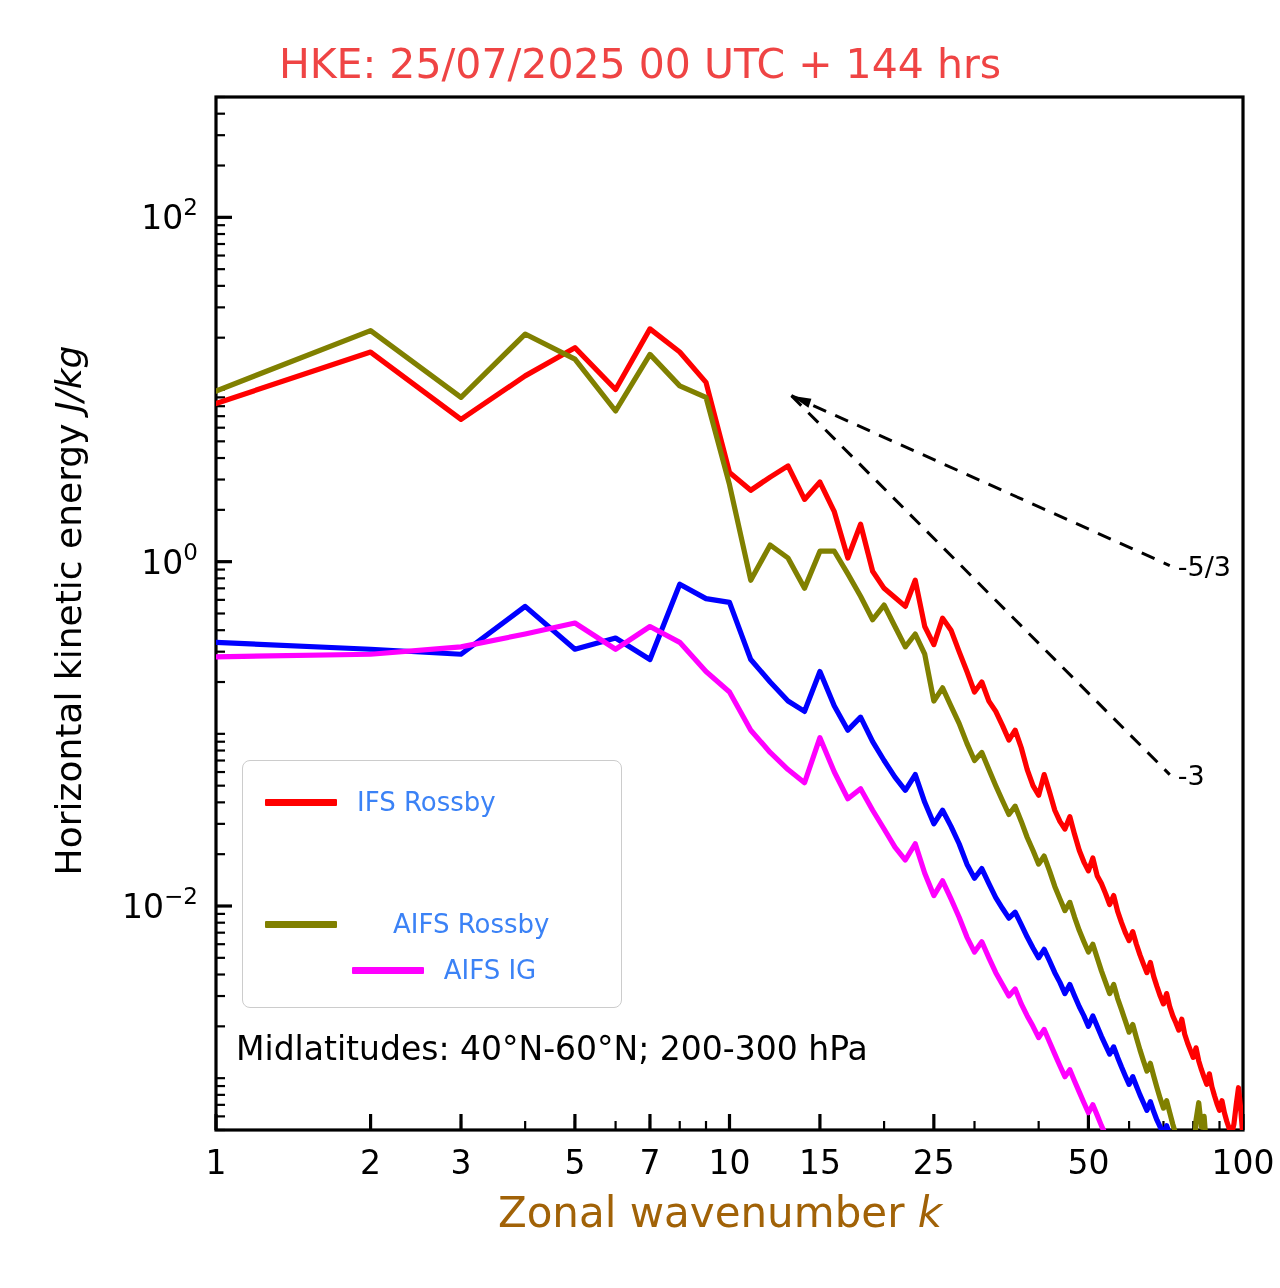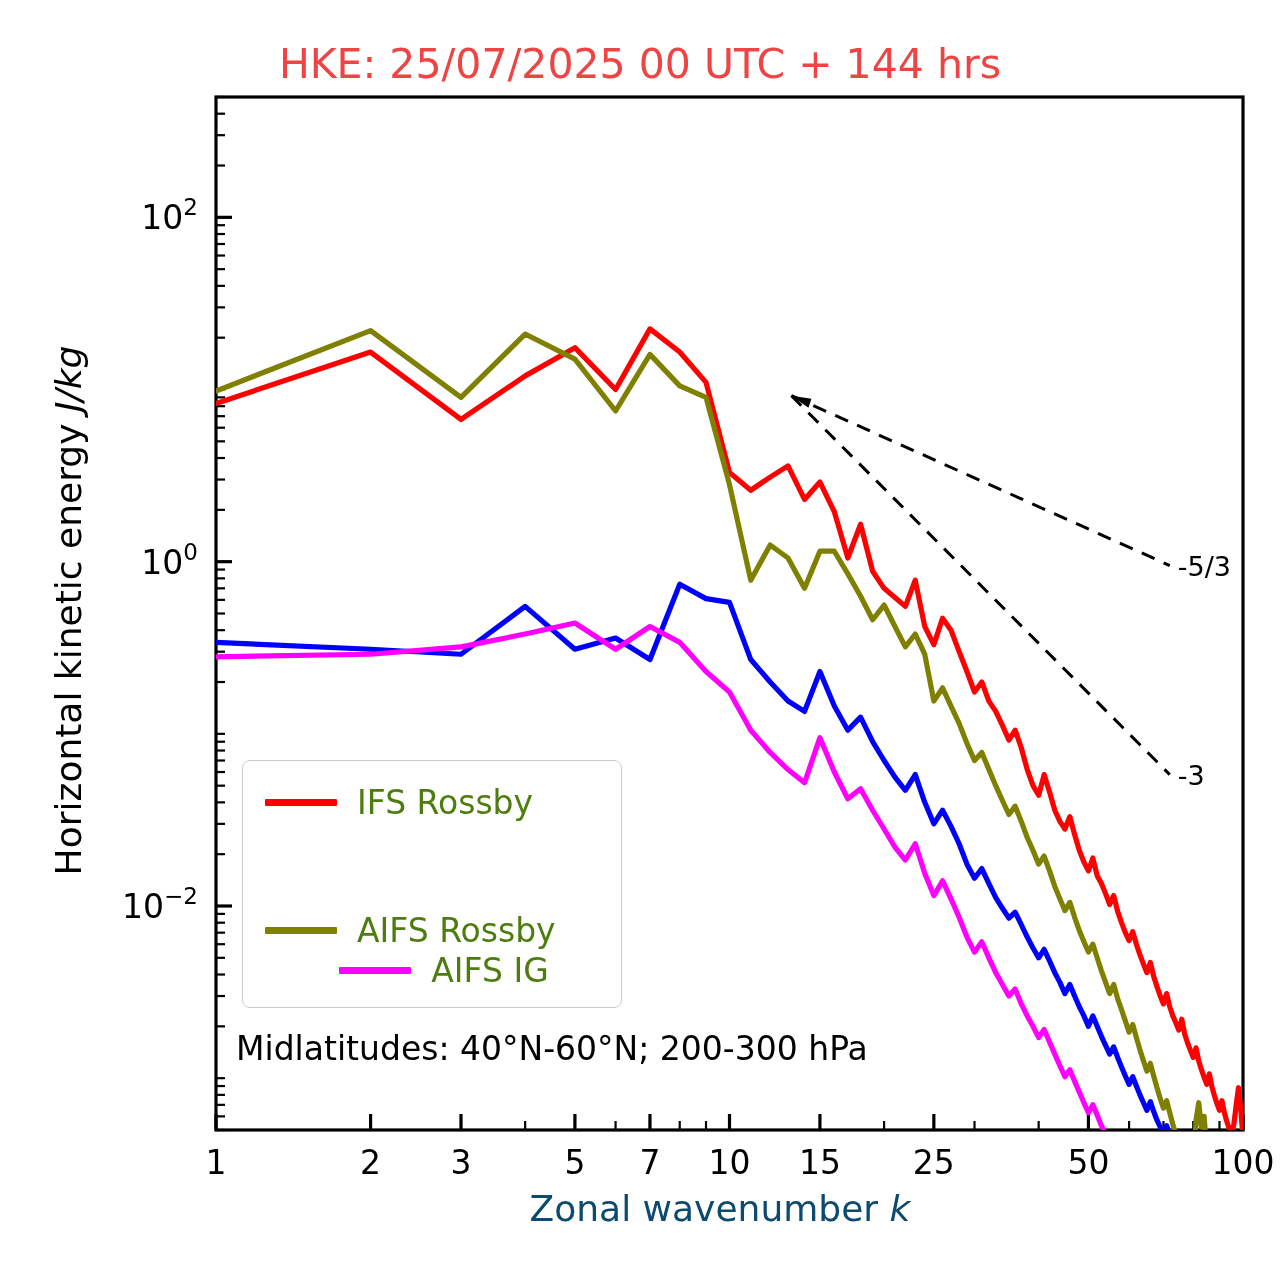--- a/index.html
+++ b/index.html
@@ -37,22 +37,22 @@
     font-size: 36px;
     color: #000000;
     white-space: nowrap;
   }
   #ylabel .unit { font-style: italic; }
   #xlabel {
     position: absolute;
     left: 196px; top: 1188px;
     width: 1048px;
     text-align: center;
-    font-size: 36px;
-    color: #0c4a6e;
+    font-size: 42px;
+    color: #a16207;
     white-space: nowrap;
   }
   #xlabel .sym { font-style: italic; }
   #plot-svg {
     position: absolute;
     left: 0; top: 0;
   }
   .tick-label {
     font-size: 33px;
     fill: #000000;
@@ -87,22 +87,22 @@
   }
   .legend-swatch {
     width: 72px;
     height: 7px;
     margin-left: 22px;
     margin-right: 20px;
     border-radius: 1px;
     flex: none;
   }
   .legend-text {
-    font-size: 33px;
-    color: #4d7c0f;
+    font-size: 26px;
+    color: #3b82f6;
     white-space: nowrap;
     line-height: 1;
   }
 </style>
 </head>
 <body>
 
 <div id="figure">
 
   <div id="chart-title">HKE: 25/07/2025 00 UTC + 144 hrs</div>
@@ -235,21 +235,21 @@
     <g id="annot-layer">
         <text x="236" y="1060" class="annot-text">Midlatitudes: 40°N-60°N; 200-300 hPa</text>
       </g>
   </svg>
 
   <div id="legend-box">
       <div class="legend-row" style="top: 14px;">
         <div class="legend-swatch" style="background: rgb(255, 0, 0);"></div>
         <span class="legend-text">IFS Rossby</span>
       </div>
-      <div class="legend-row" style="top: 142px;">
+      <div class="legend-row" style="top: 136px; gap: 36px;">
         <div class="legend-swatch" style="background: rgb(128, 128, 0);"></div>
         <span class="legend-text">AIFS Rossby</span>
       </div>
       <div class="legend-row" style="top: 182px; justify-content: center;">
         <div class="legend-swatch" style="background: rgb(255, 0, 255);"></div>
         <span class="legend-text">AIFS IG</span>
       </div>
     </div>
 
 </div>

